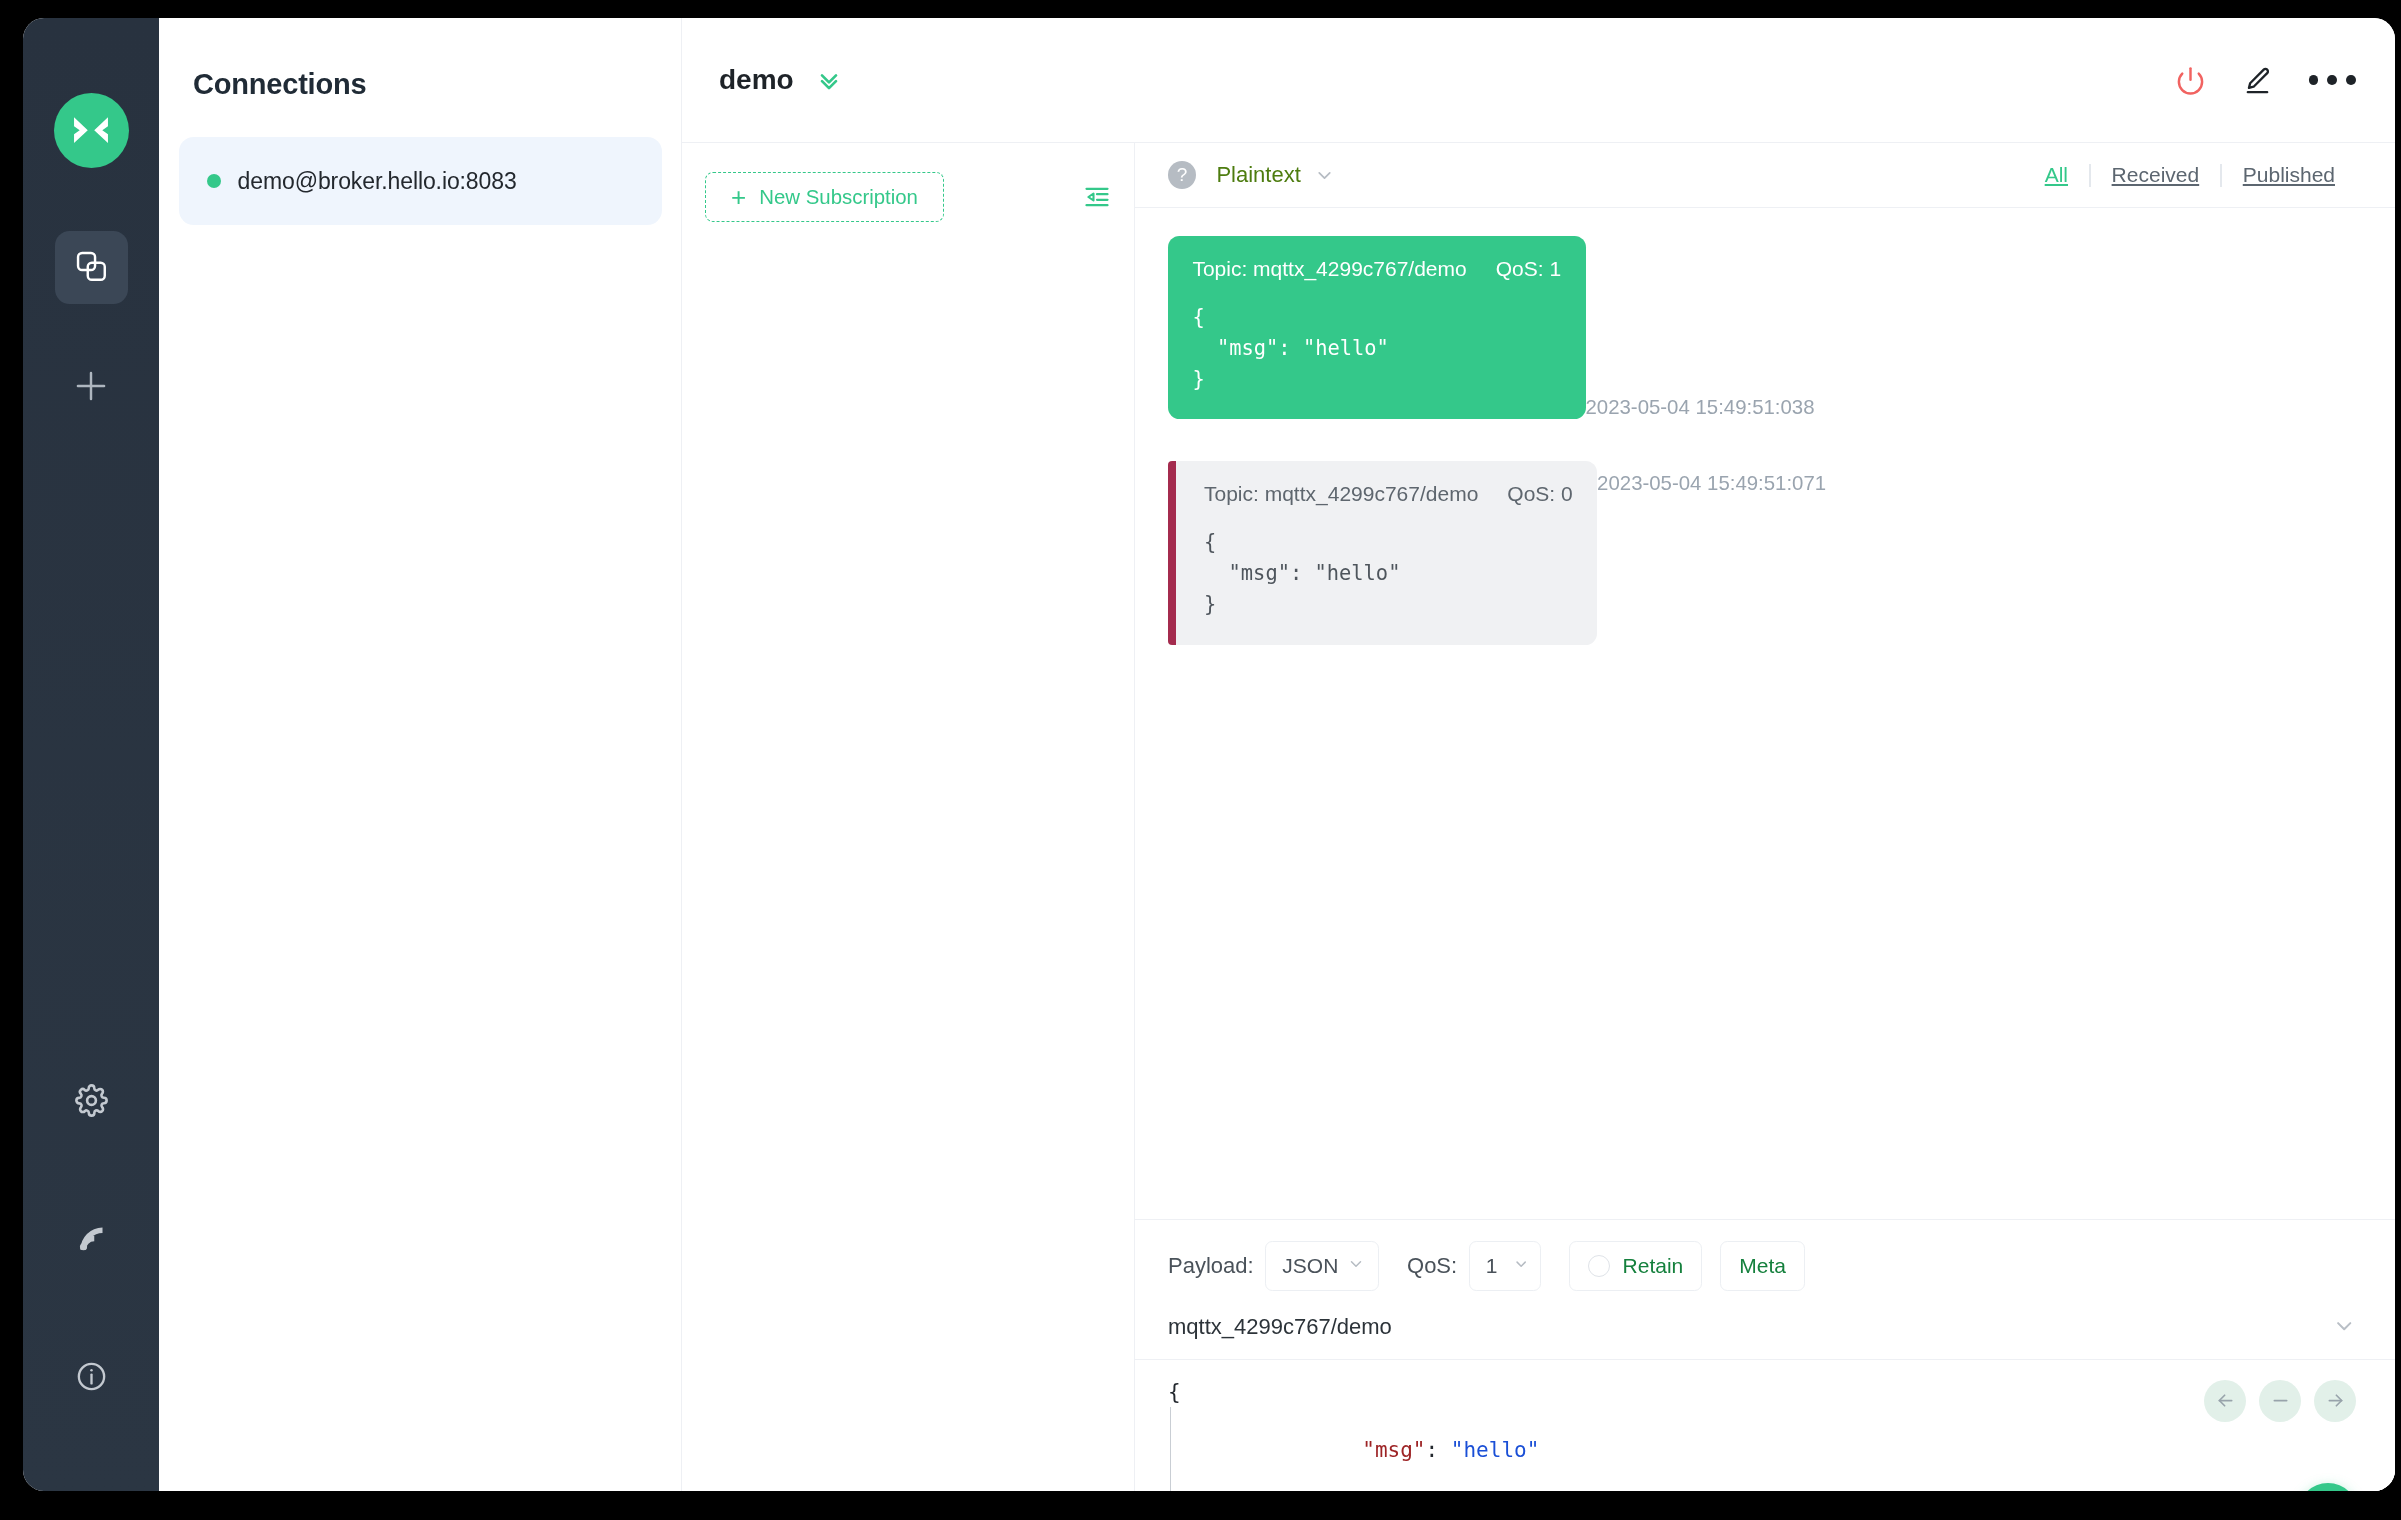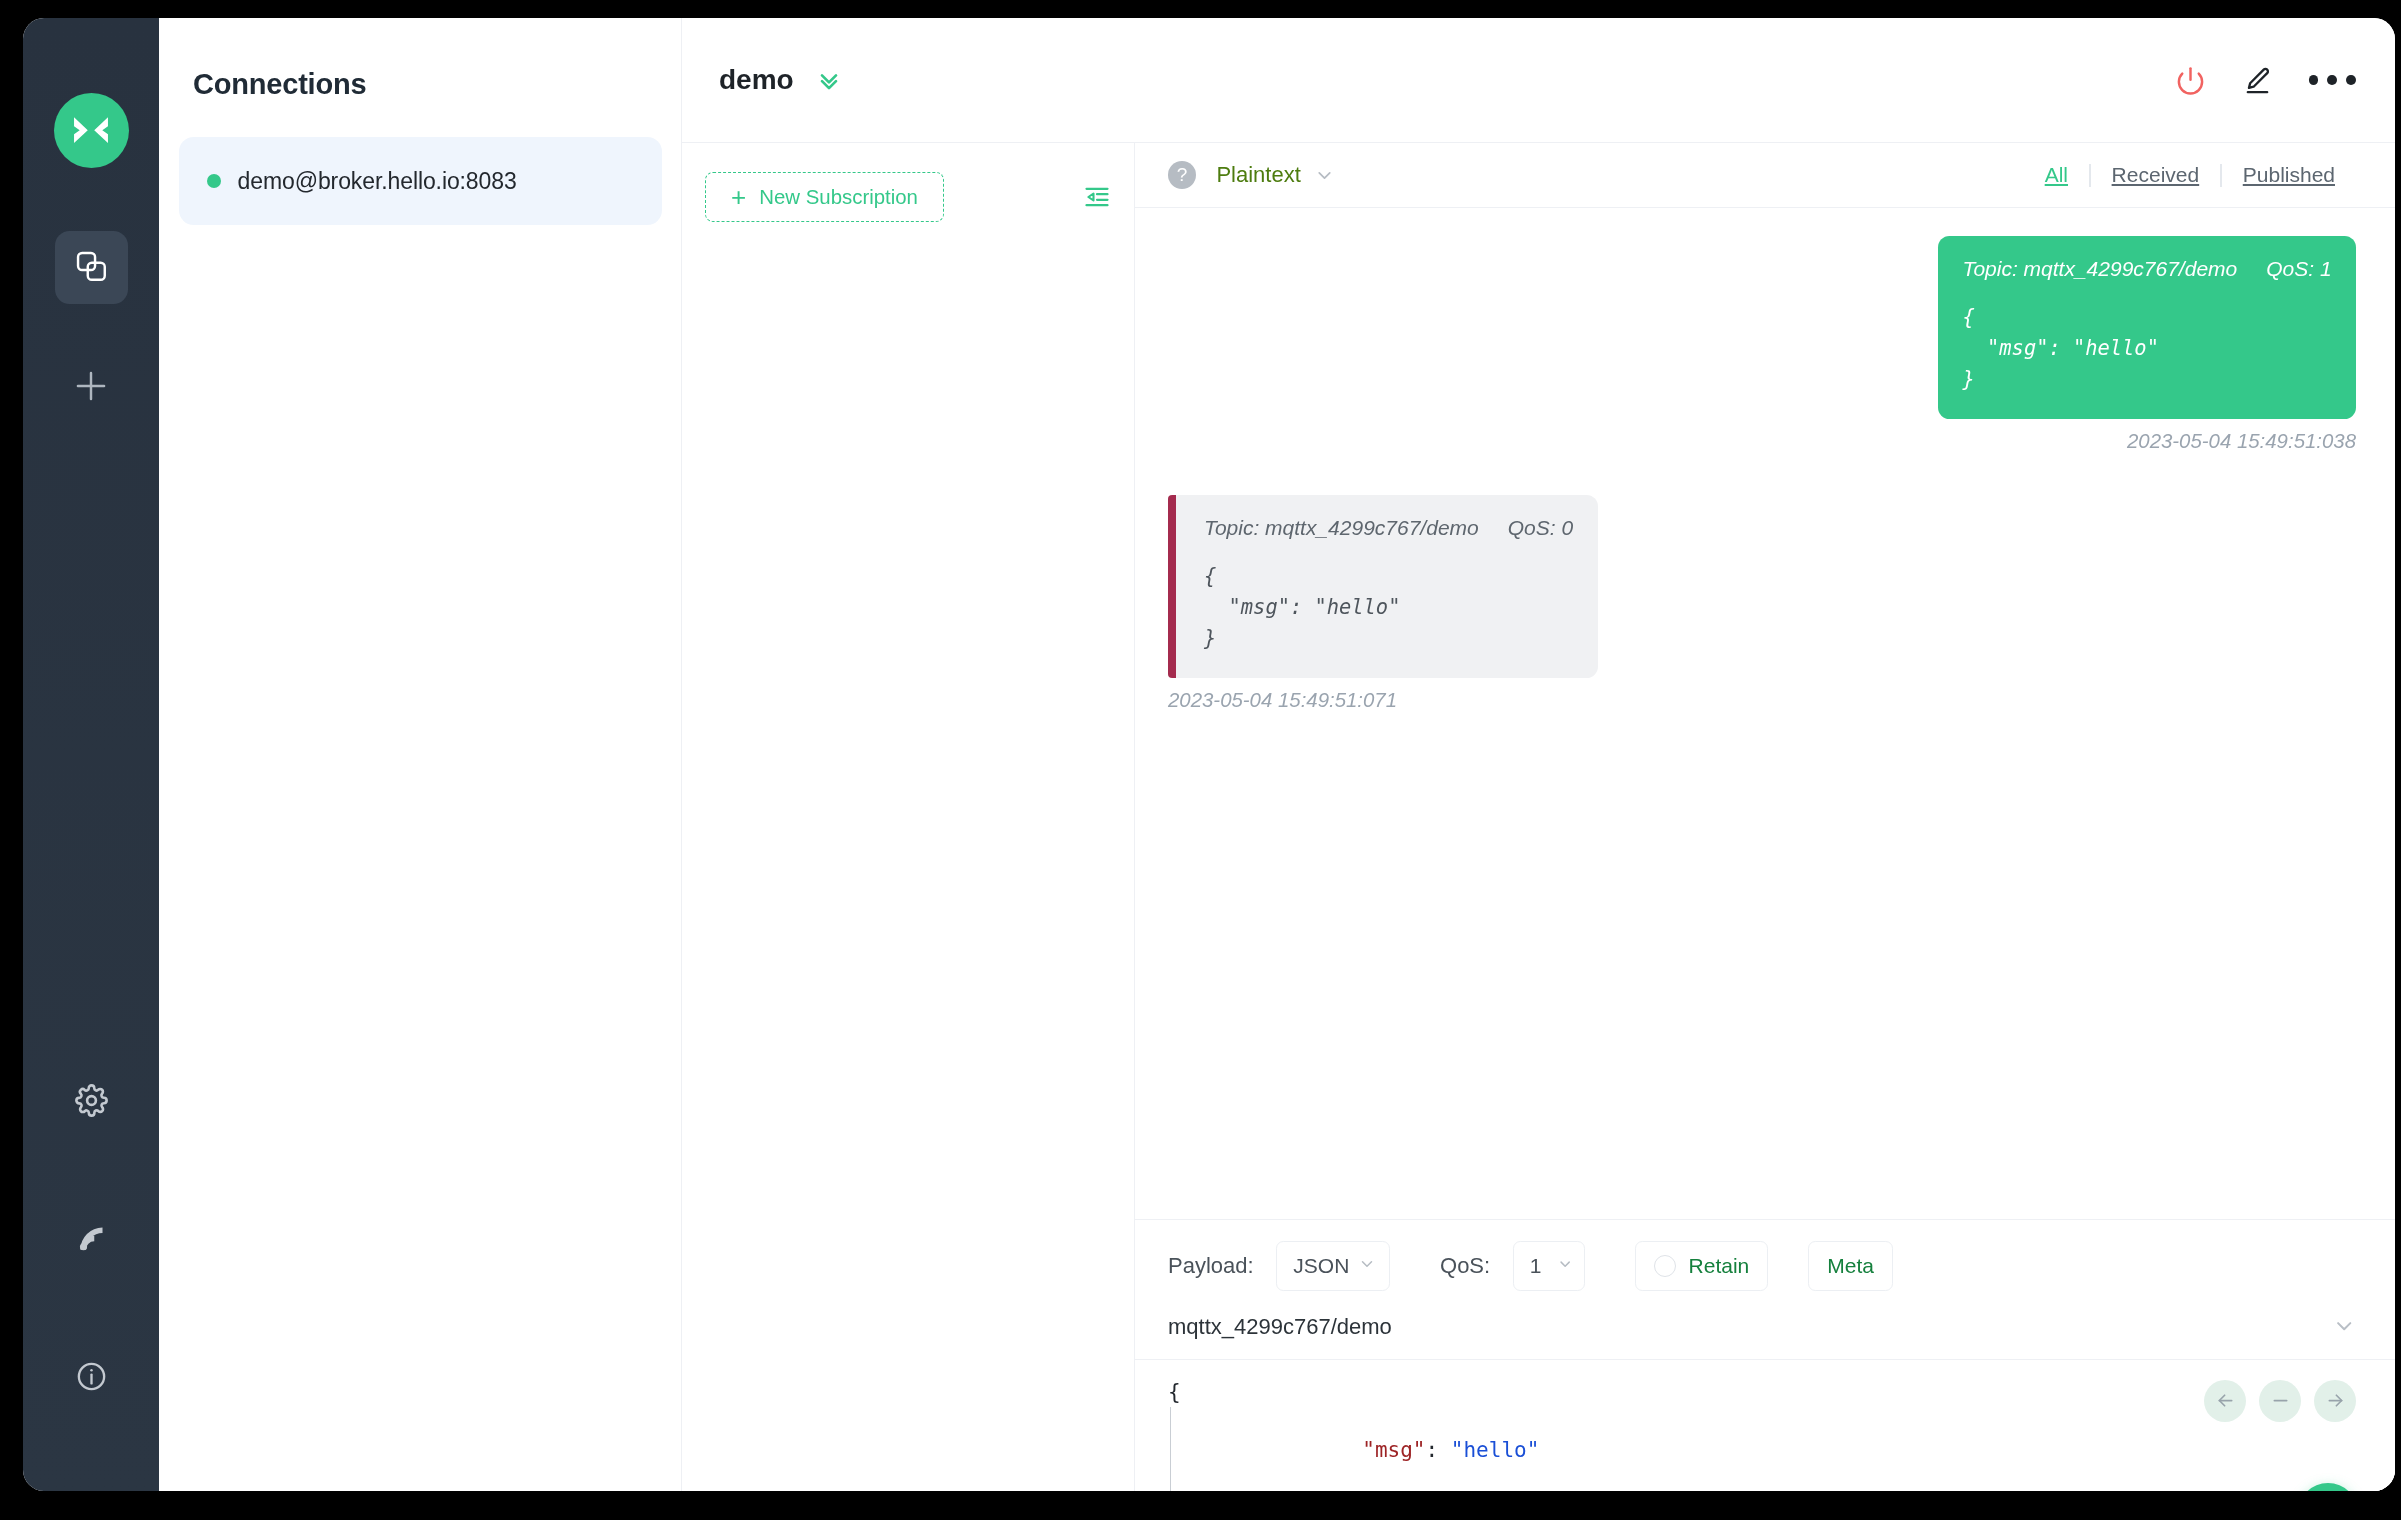--- a/index.html
+++ b/index.html
@@ -274,21 +274,21 @@
 
   
   .msg-list {
     flex: 1 1 auto;
     overflow: hidden;
     padding: 28px 39px 16.3px 33px;
     display: flex;
     flex-direction: column;
     background: #ffffff;
   }
-  .msg-row { display: flex; flex-direction: column; font-style: italic; }
+  .msg-row { display: flex; flex-direction: row; }
   .msg-row.out { align-items: flex-end; }
   .msg-row.in  { align-items: flex-start; margin-top: 42px; }
 
   .bubble {
     border-radius: 11.4px;
     padding: 21px 24.4px 24.4px 24.4px;
     min-width: 326px;
     position: relative;
   }
   .bubble.out {
@@ -333,21 +333,21 @@
   
   .publish-area {
     flex: 0 0 auto;
     border-top: 1.6px solid #eef0f4;
     background: #ffffff;
   }
   .pub-controls {
     display: flex;
     align-items: center;
     padding: 21px 0 18px 33px;
-    gap: 11px;
+    gap: 0;
   }
   .pub-label {
     font-size: 22px;
     color: #4a525a;
     margin-right: 11.4px;
   }
   .select-box {
     height: 50px;
     border: 1.6px solid #eceff3;
     border-radius: 7.3px;

